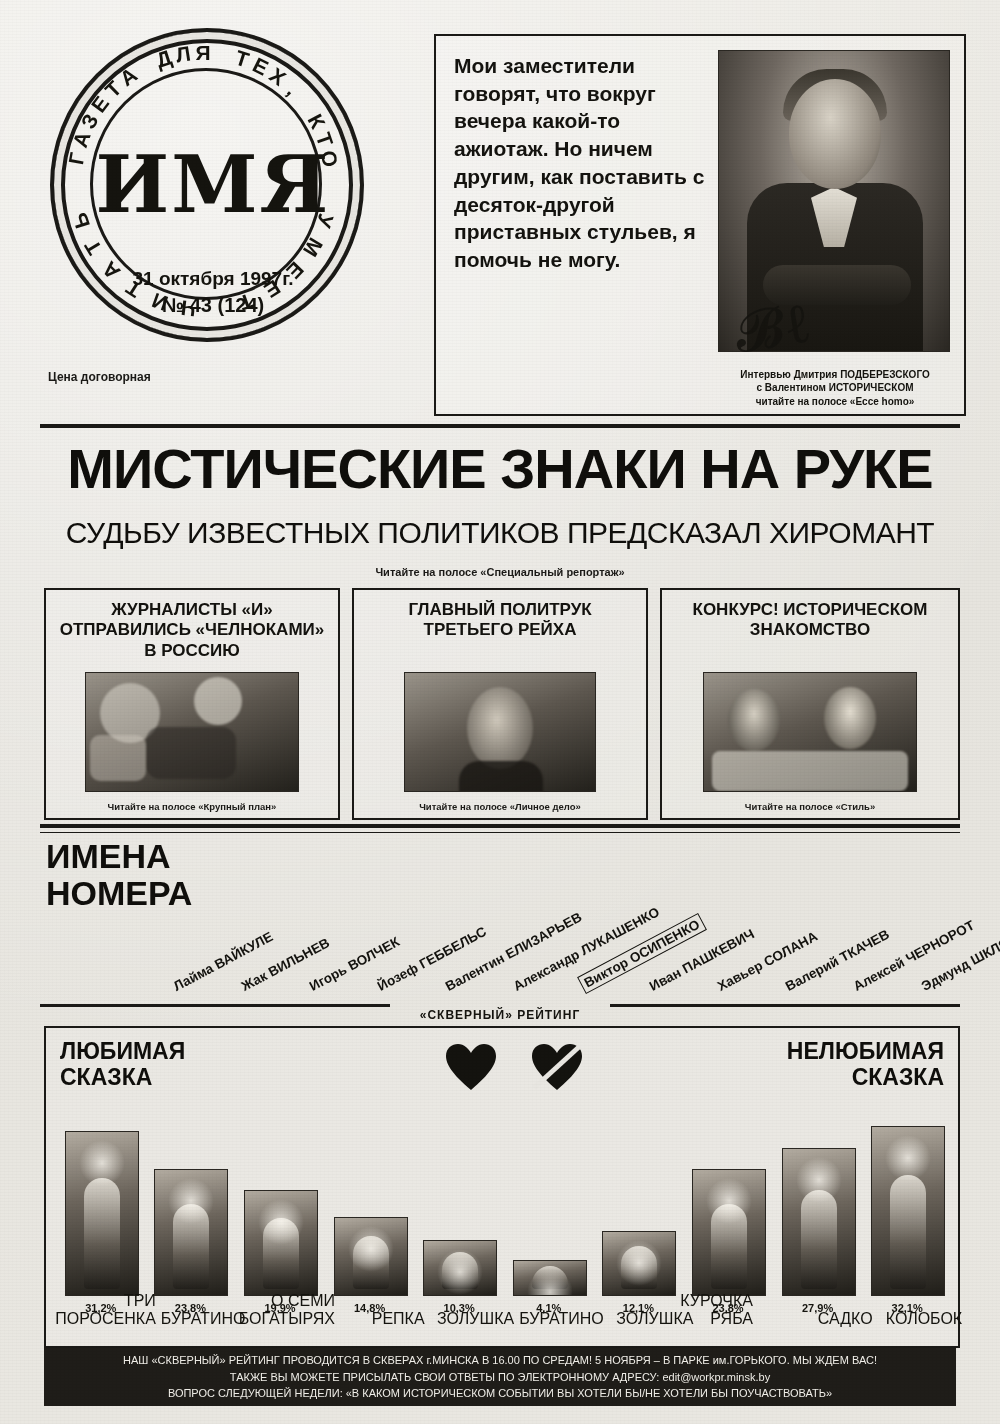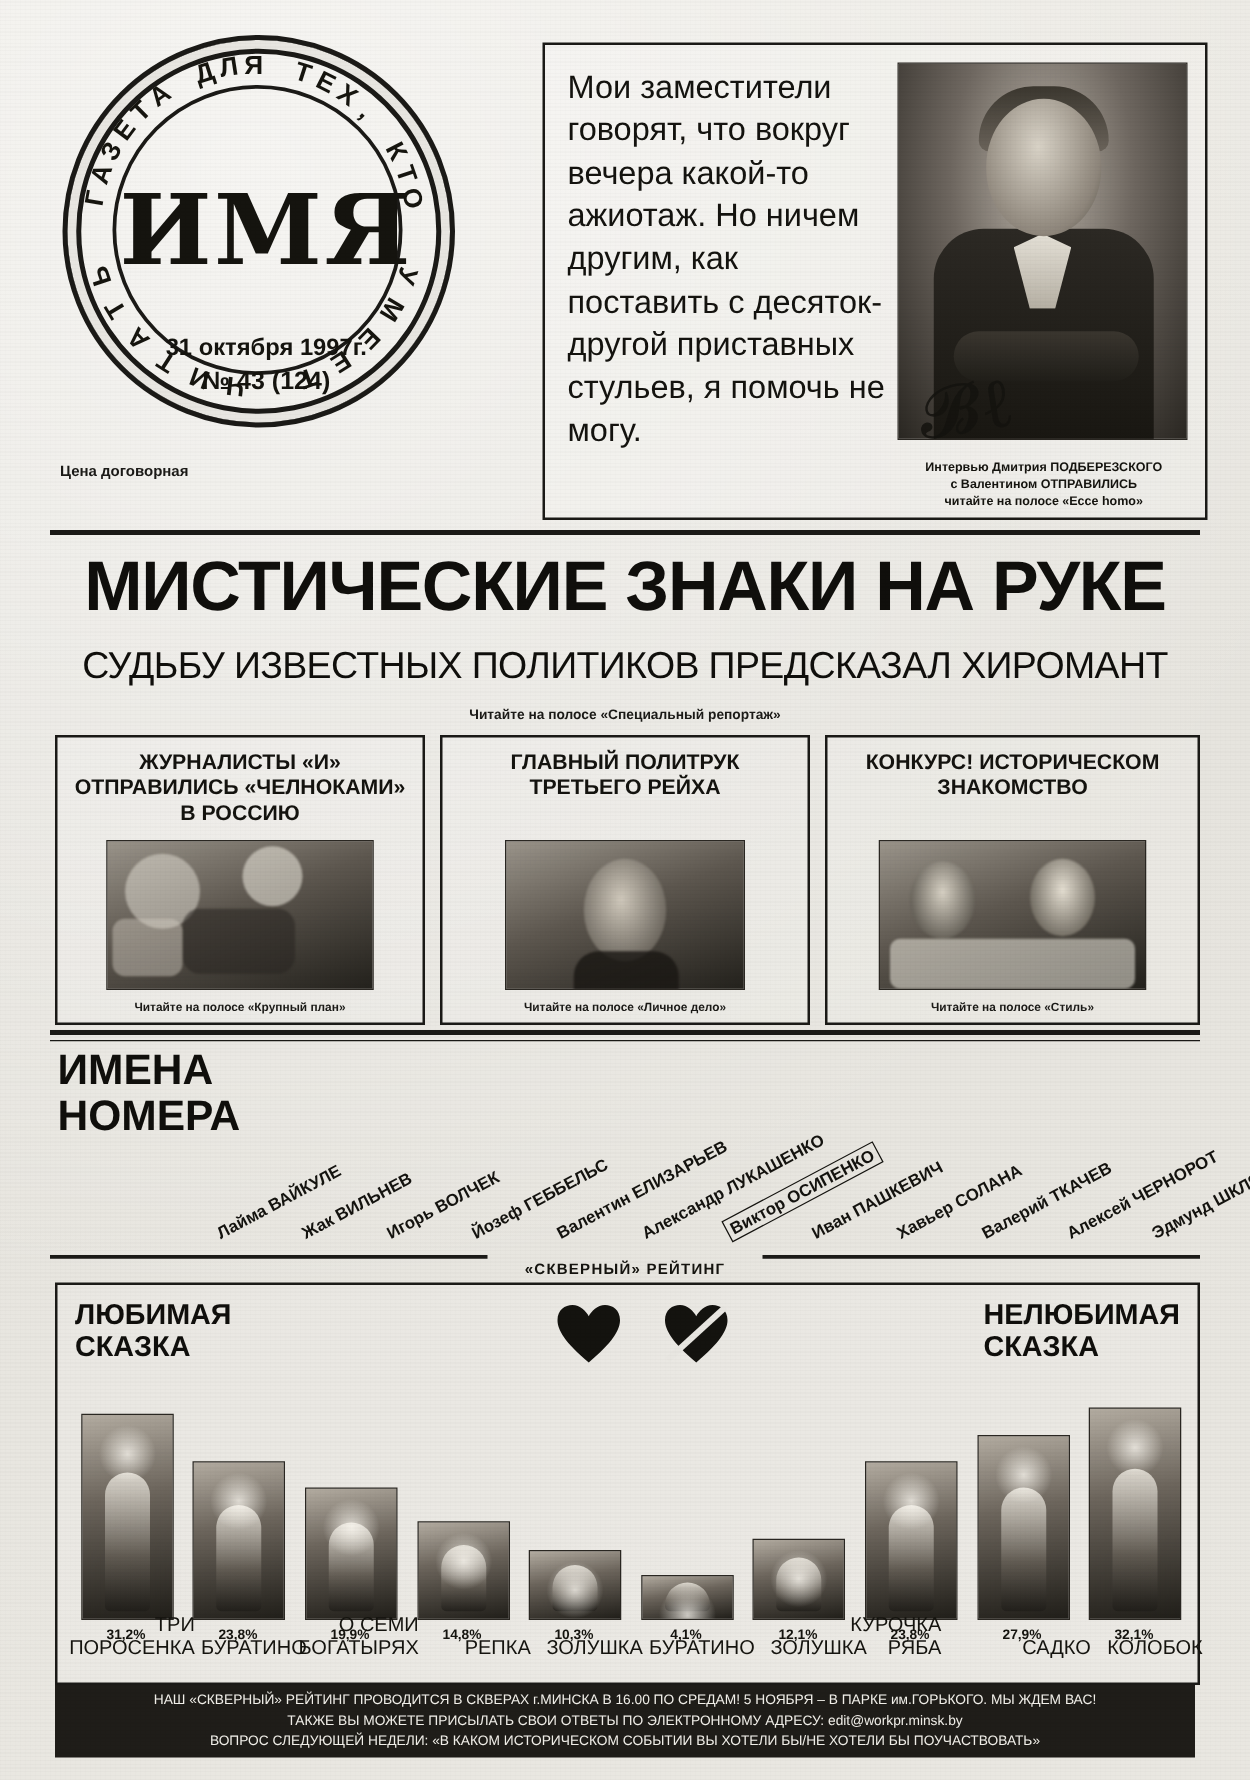--- a/index.html
+++ b/index.html
@@ -52,21 +52,21 @@
   .price{
     position:absolute;left:10px;top:352px;font-size:12px;font-weight:bold;color:#1b1a17;
   }
   
   .quotebox{
     position:absolute;left:434px;top:34px;width:528px;height:378px;
     border:2px solid #1b1a17;background:rgba(255,255,255,0.18);
   }
   .quote-text{
     position:absolute;left:18px;top:16px;width:260px;
-    font-size:26px;font-weight:normal;line-height:1.32;color:#14130f;
+    font-size:21px;font-weight:bold;line-height:1.32;color:#14130f;
   }
   .portrait{
     position:absolute;right:14px;top:14px;width:230px;height:300px;
     background:
       radial-gradient(ellipse at 50% 30%, #b9b2a7 0%, #6e6760 45%, #2a2722 100%);
     border:1px solid #2a2722;
     overflow:hidden;
   }
   .portrait .head{
     position:absolute;left:70px;top:28px;width:92px;height:110px;border-radius:46px/54px;
@@ -150,21 +150,21 @@
     font-size:12px;font-weight:bold;letter-spacing:1px;color:#15140f;
   }
   .rating-box{
     position:absolute;left:44px;top:1026px;width:912px;height:318px;
     border:2px solid #1b1a17;background:rgba(255,255,255,0.10);
   }
   .fav{
     position:absolute;left:14px;top:10px;font-size:23px;font-weight:bold;line-height:1.15;color:#100f0c;
   }
   .unfav{
-    position:absolute;right:14px;top:10px;font-size:23px;font-weight:bold;line-height:1.15;color:#100f0c;
+    position:absolute;right:14px;top:10px;text-align:right;font-size:23px;font-weight:bold;line-height:1.15;color:#100f0c;
   }
   .heart{
     position:absolute;top:14px;width:54px;height:50px;
   }
   .heart svg{width:54px;height:50px;}
   .heart-pos1{left:398px;}
   .heart-pos2{left:484px;}
   .bars{position:absolute;left:8px;right:8px;bottom:8px;height:222px;}
   .bar{
     position:absolute;bottom:42px;width:72px;
@@ -258,21 +258,21 @@
     <div class="portrait">
       <div class="body"></div>
       <div class="shirt"></div>
       <div class="hair"></div>
       <div class="head"></div>
       <div class="arm"></div>
     </div>
     <div class="sig">𝓑ℓ</div>
     <div class="quote-credit">
       <div>Интервью Дмитрия ПОДБЕРЕЗСКОГО</div>
-      <div>с Валентином ОТПРАВИЛИСЬ</div>
+      <div>с Валентином ИСТОРИЧЕСКОМ</div>
       <div>читайте на полосе «Ecce homo»</div>
     </div>
   </div>
 
   <div class="rule" style="left:40px;top:424px;width:920px;height:4px;"></div>
 
   <div class="rule" style="left:40px;top:824px;width:920px;height:4px;"></div>
   <div class="rule" style="left:40px;top:832px;width:920px;height:1px;"></div>
   <div class="rule" style="left:40px;top:1004px;width:350px;height:3px;"></div>
   <div class="rule" style="left:610px;top:1004px;width:350px;height:3px;"></div>

